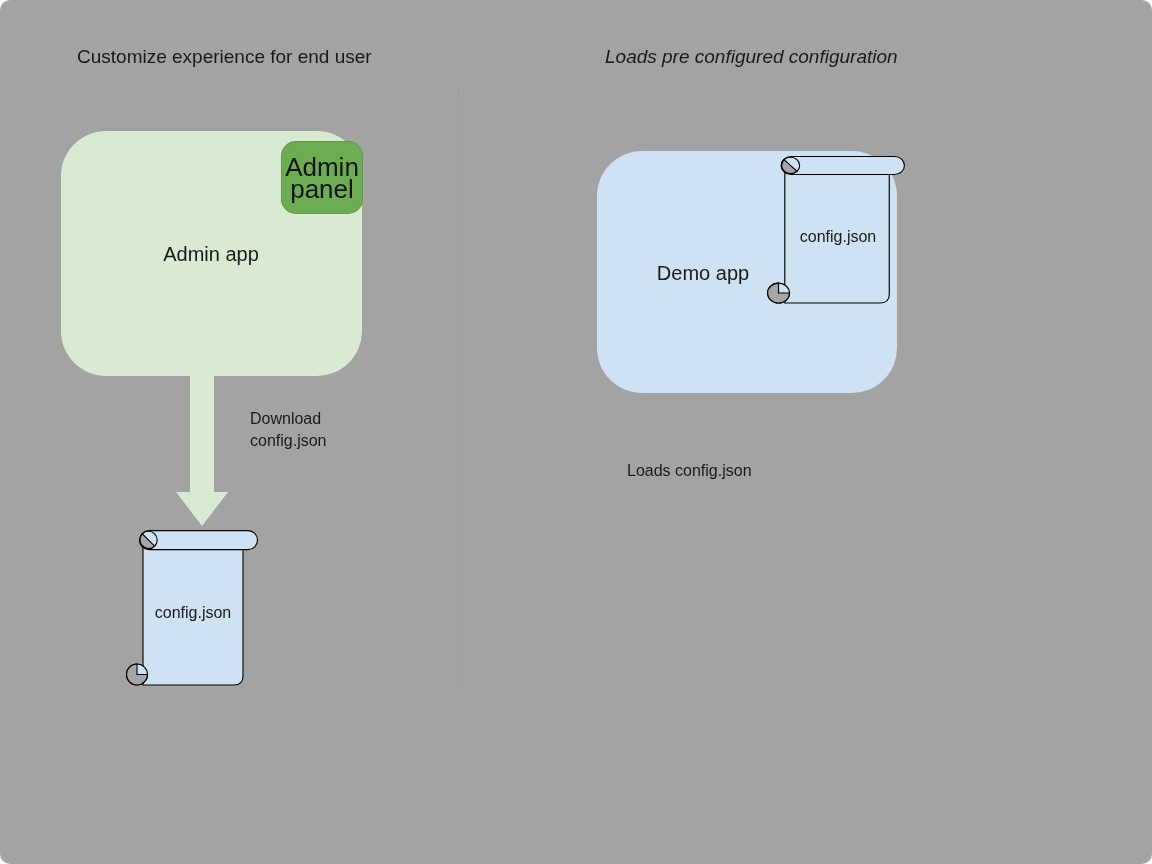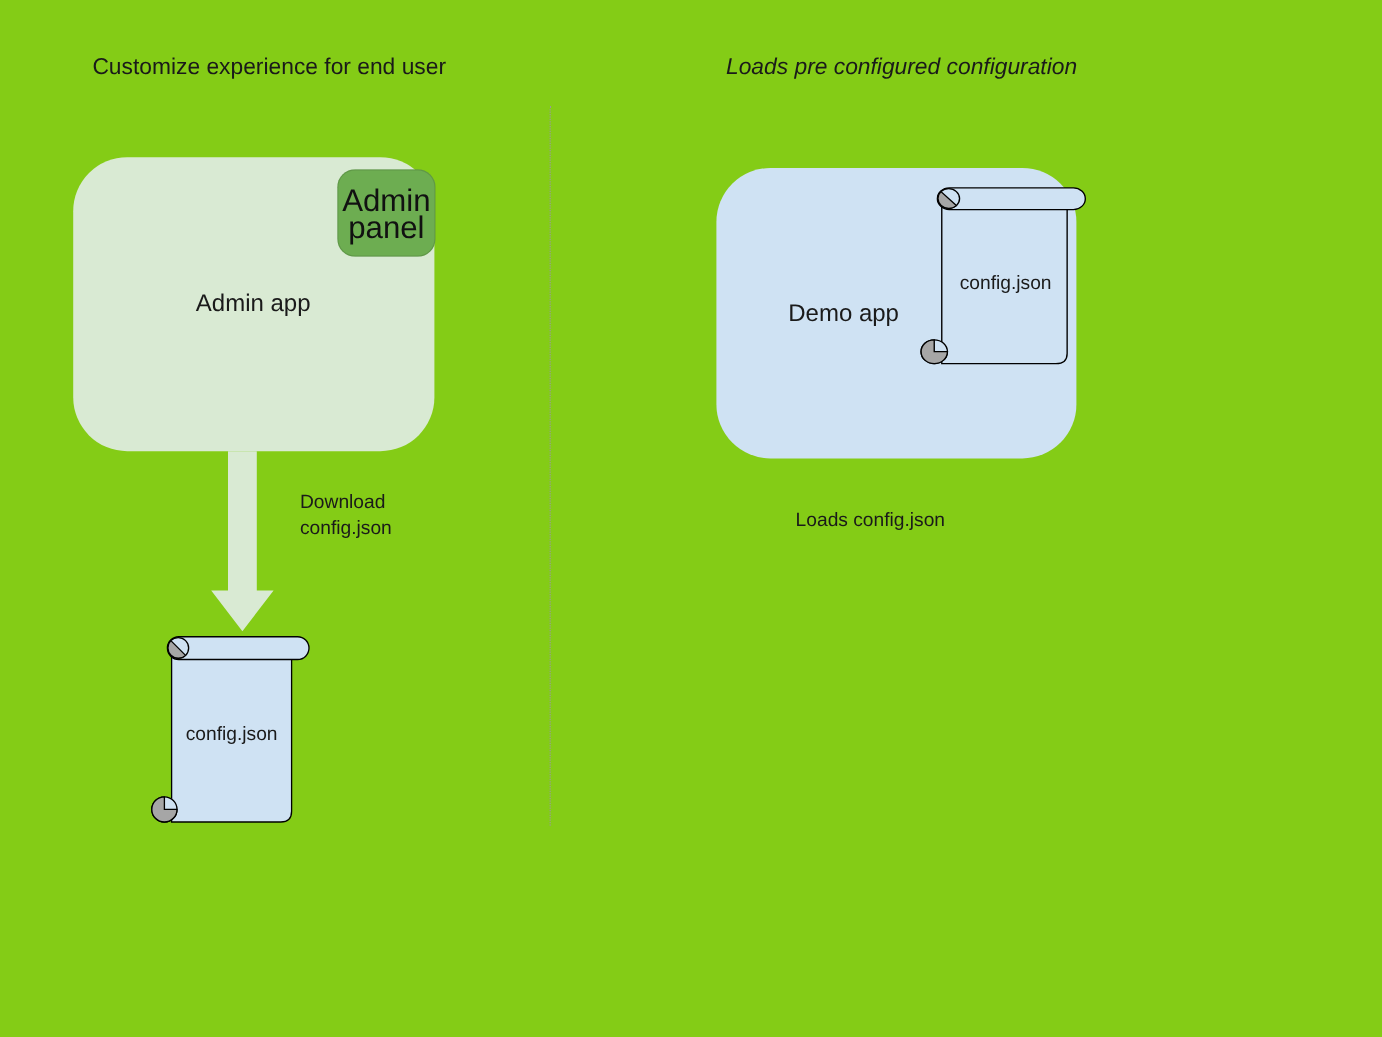--- a/index.html
+++ b/index.html
@@ -8,41 +8,42 @@
     --light-blue:#cfe2f3;
     --gray-curl:#a6a6a6;
     --outline:#000000;
     --text:#1a1a1a;
     --divider:#999999;
   }
   html,body{margin:0;padding:0;background:#ffffff;}
   .canvas{
     position:relative;
     width:1152px;height:864px;
-    background:#84cc16;
+    background:#a3a3a3;
     font-family:"Liberation Sans", sans-serif;
     color:var(--text);
     overflow:hidden;
+    border-radius:10px;
   }
   .abs{position:absolute;}
   .title{
     font-size:19px;line-height:22px;color:var(--text);
   }
   .divider{
     width:0;border-left:1px dotted var(--divider);
   }
   .app-box{
     border-radius:45px;
   }
   .admin-app{
     left:61px;top:131px;width:301px;height:245px;
     background:var(--light-green);
   }
   .demo-app{
-    left:597px;top:140px;width:300px;height:242px;
+    left:597px;top:151px;width:300px;height:242px;
     background:var(--light-blue);
     text-decoration:underline;
   }
   .admin-panel{
     position:absolute;left:220px;top:10px;width:80px;height:71px;
     background:var(--green);
     border:1px solid rgba(0,0,0,0.12);
     border-radius:15px;
     display:flex;align-items:center;justify-content:center;
     text-align:center;
@@ -121,15 +122,15 @@
     <span class="box-label" style="left:106px;top:122px;">Demo app</span>
   </div>
 
   <div class="scroll-wrap" style="left:766px;top:156px;width:140px;height:148px;">
     <svg width="140" height="148" viewBox="0 0 134 156" preserveAspectRatio="none">
       <use href="#scroll-shape"></use>
     </svg>
     <span class="scroll-label" style="left:72px;top:81px;">config.json</span>
   </div>
 
-  <div class="abs annotation" style="left:627px;top:423px;margin-left:36px;">Loads config.json</div>
+  <div class="abs annotation" style="left:627px;top:460px;">Loads config.json</div>
 
 </div>
 
 </body></html>

